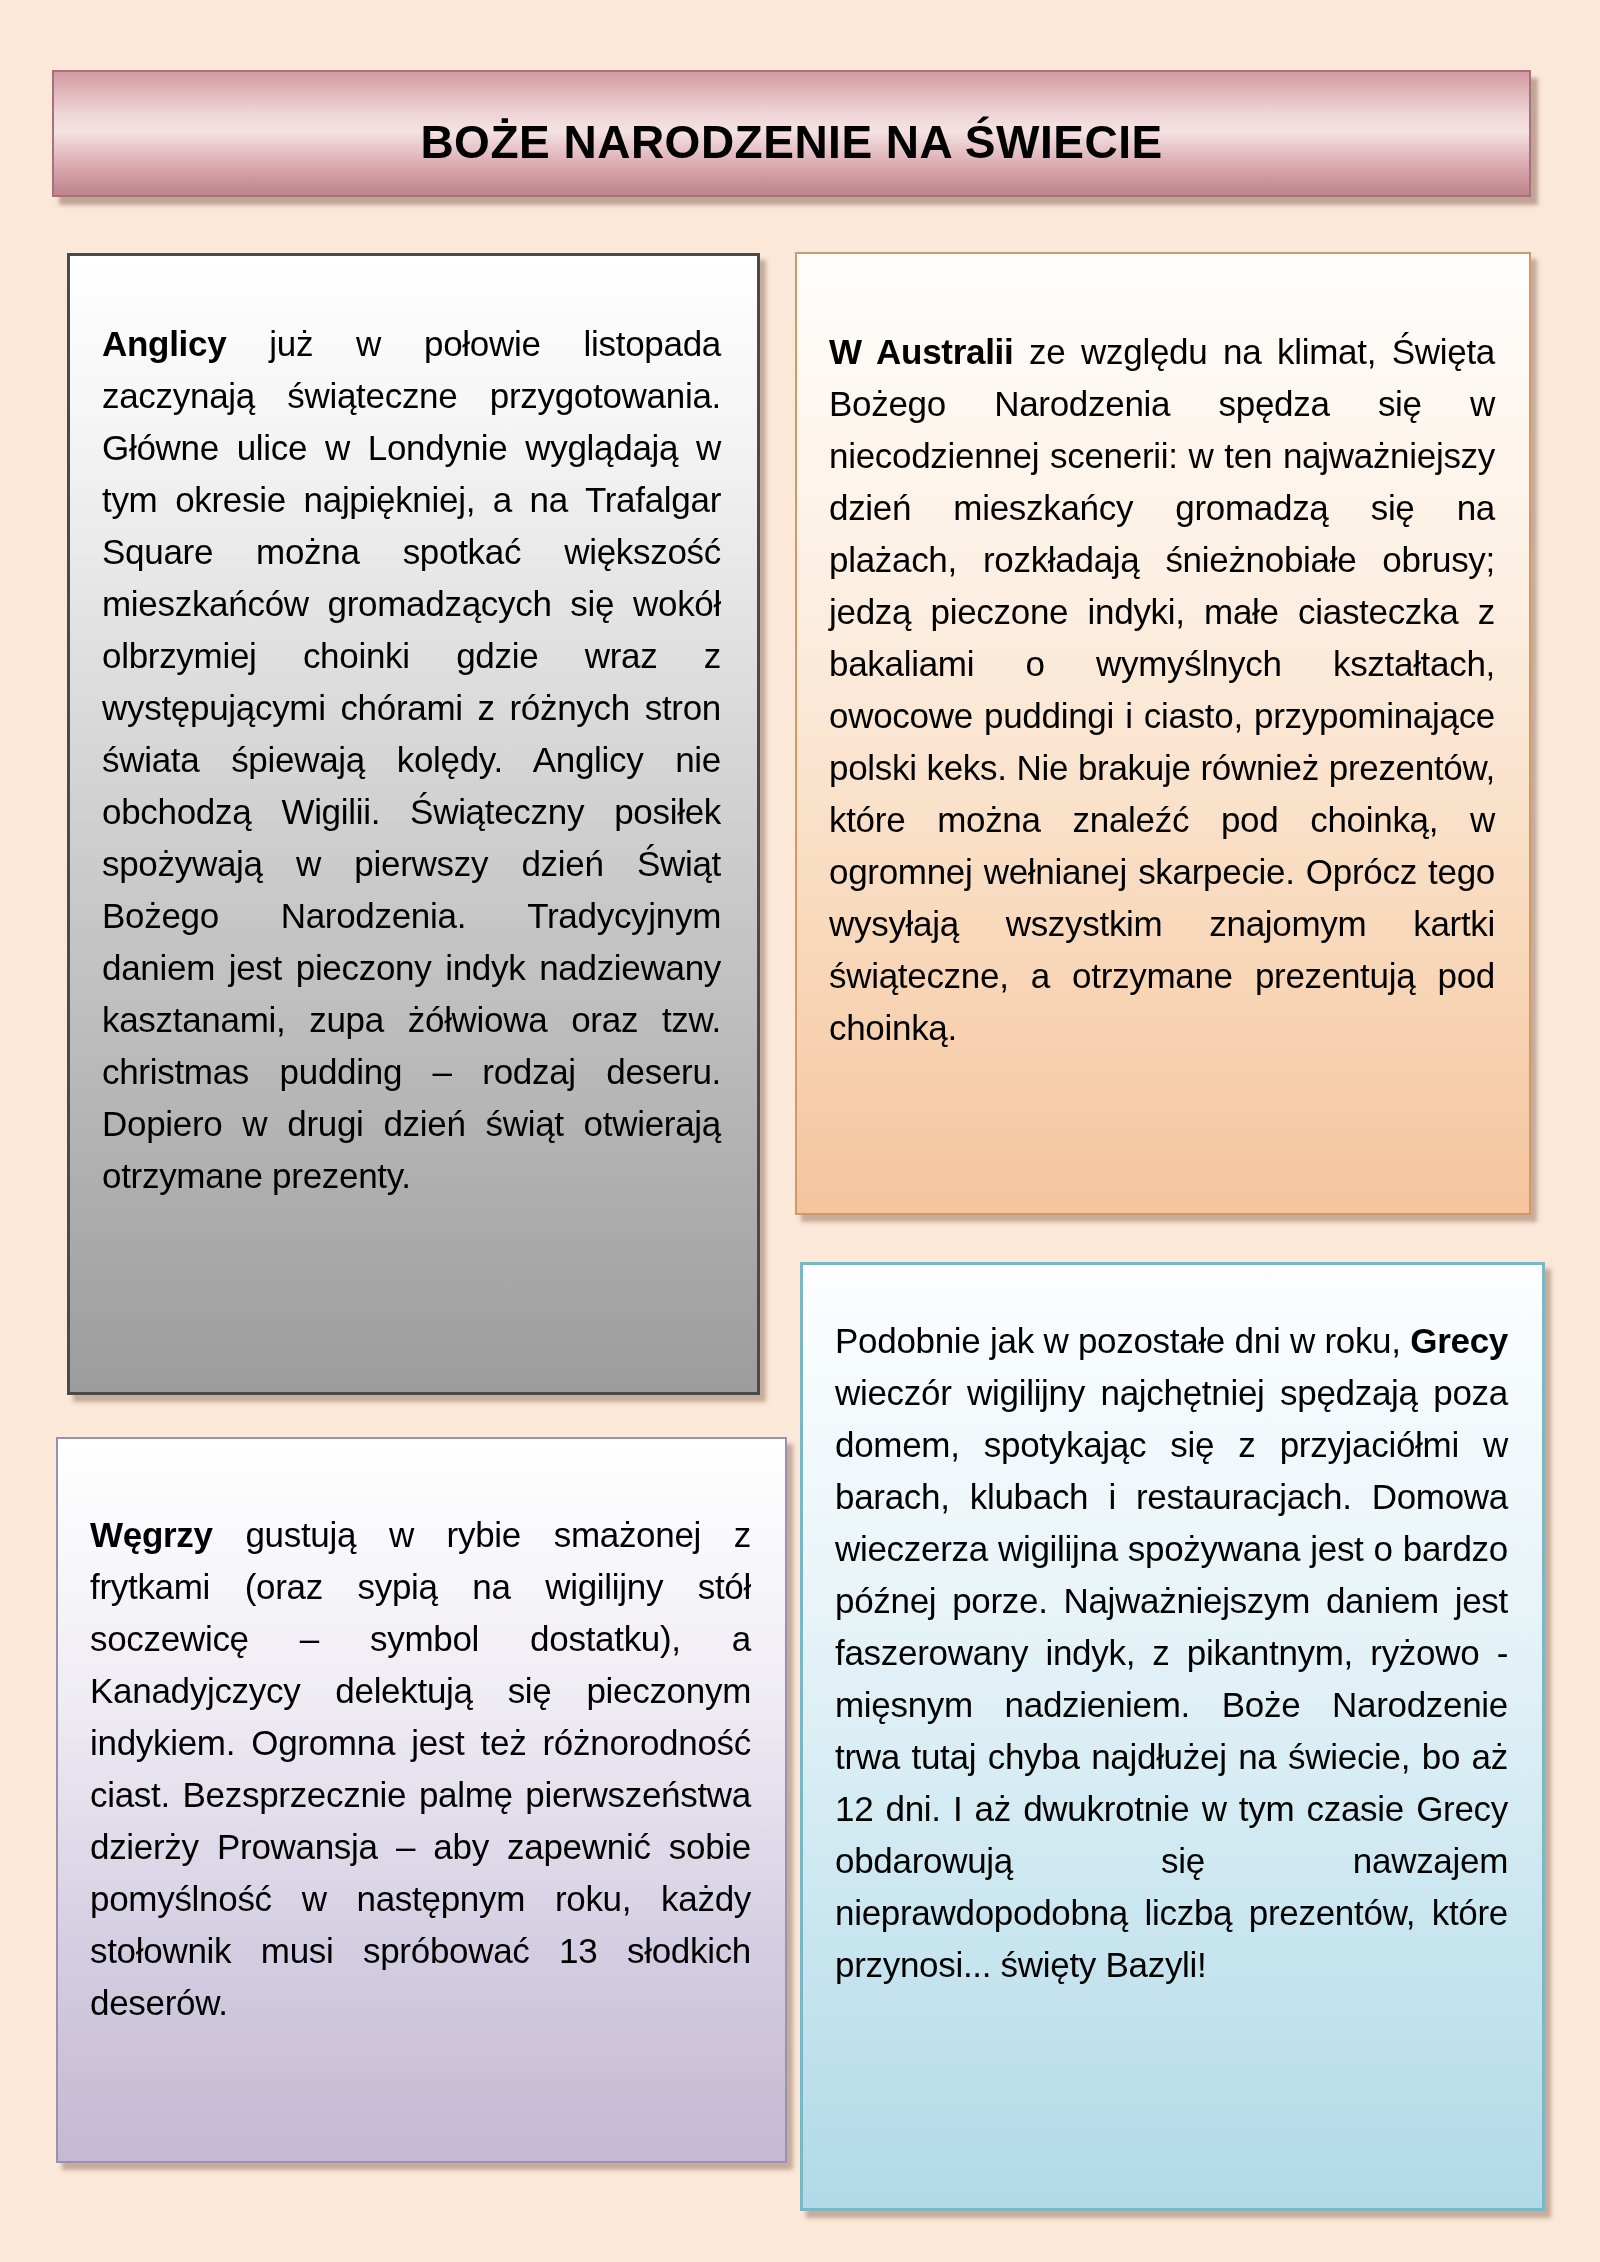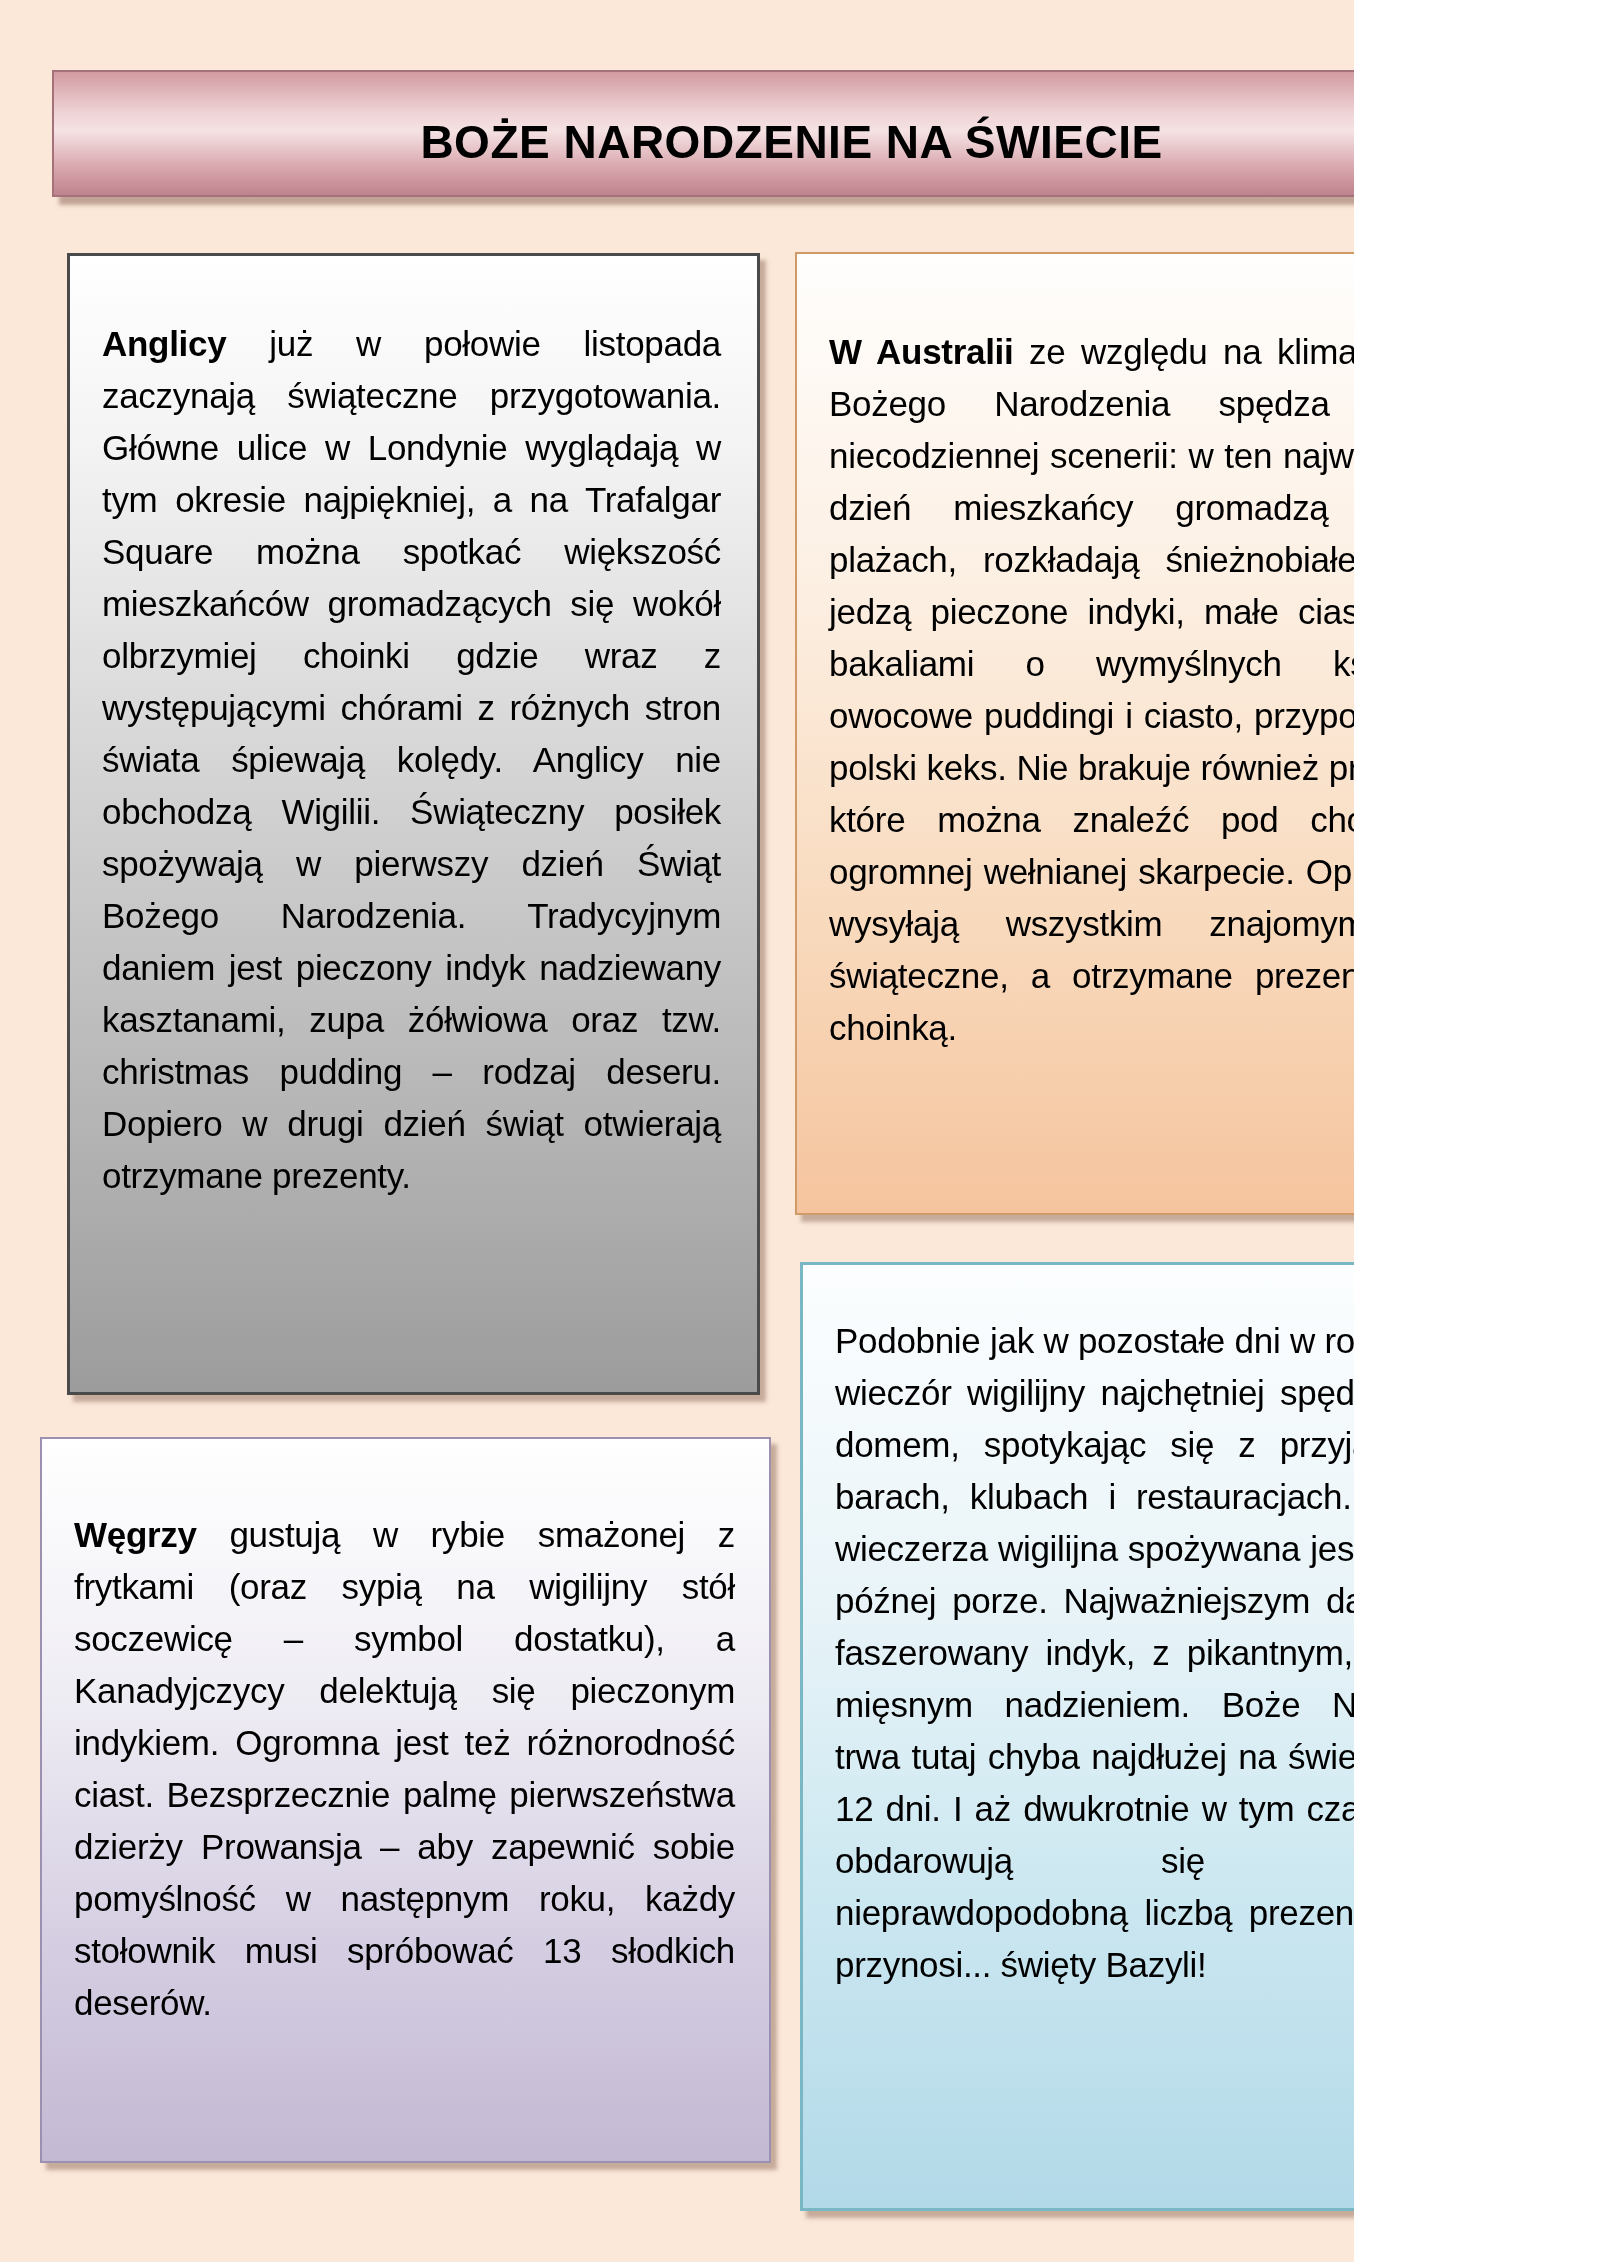--- a/index.html
+++ b/index.html
@@ -1,21 +1,21 @@
 <!DOCTYPE html>
 <html lang="pl"><head>
 <meta charset="utf-8">
 <style>
   html, body {
     margin: 0;
     padding: 0;
   }
   .page {
     position: relative;
-    width: 1354px;
+    width: 1600px;
     height: 2262px;
     background: #fbe8d9;
     font-family: "Liberation Sans", sans-serif;
     overflow: hidden;
   }
 
   
   .banner {
     position: absolute;
     left: 52px;
@@ -81,21 +81,21 @@
     width: 736px;
     height: 963px;
     border: 2px solid #cf9a68;
     background: linear-gradient(180deg,
       #fffefd 0%, #fcefe2 35%, #f8d8ba 72%, #f5c49e 100%);
     padding: 60px 22px 0 20px;
   }
 
   
   .card-hungary {
-    left: 40px;
+    left: 56px;
     top: 1437px;
     width: 731px;
     height: 726px;
     border: 2px solid #9c90b1;
     background: linear-gradient(180deg,
       #ffffff 0%, #efedf4 35%, #d5cee2 70%, #c3b9d3 100%);
     padding: 58px 22px 0 20px;
   }
 
   

